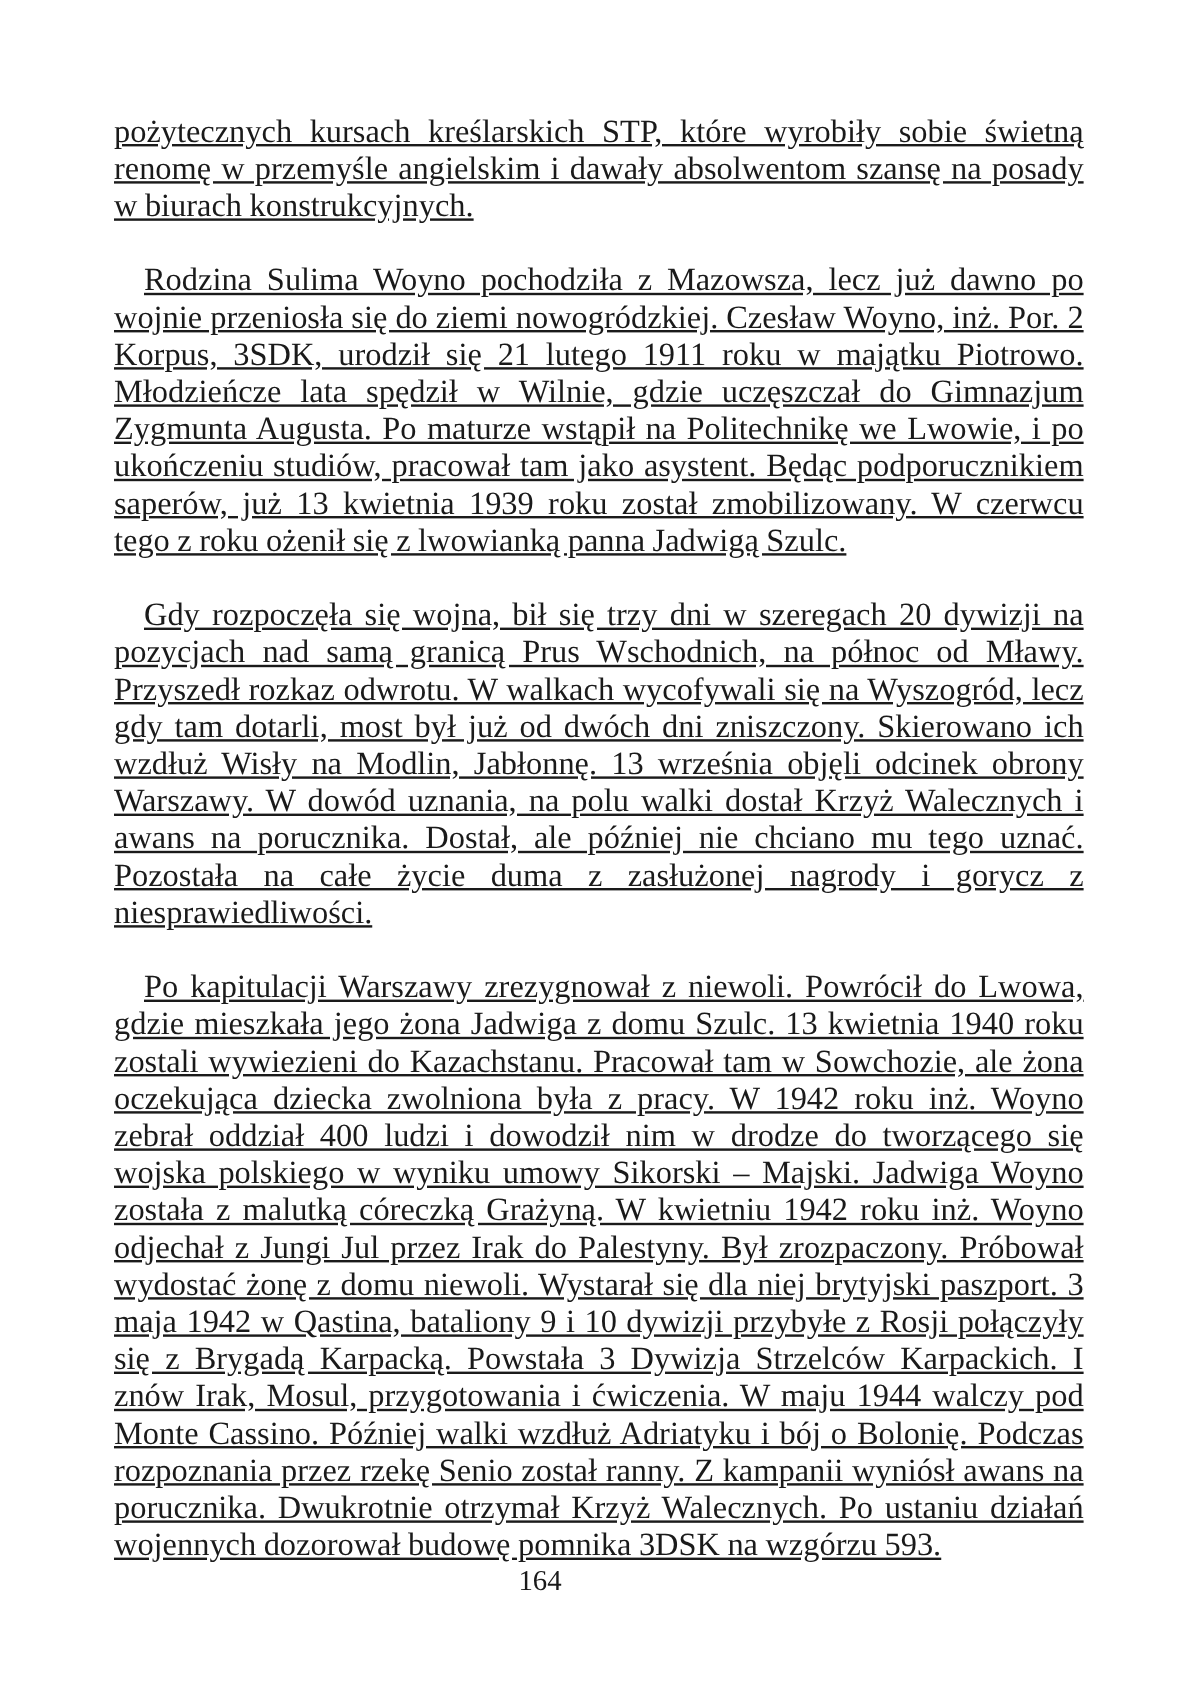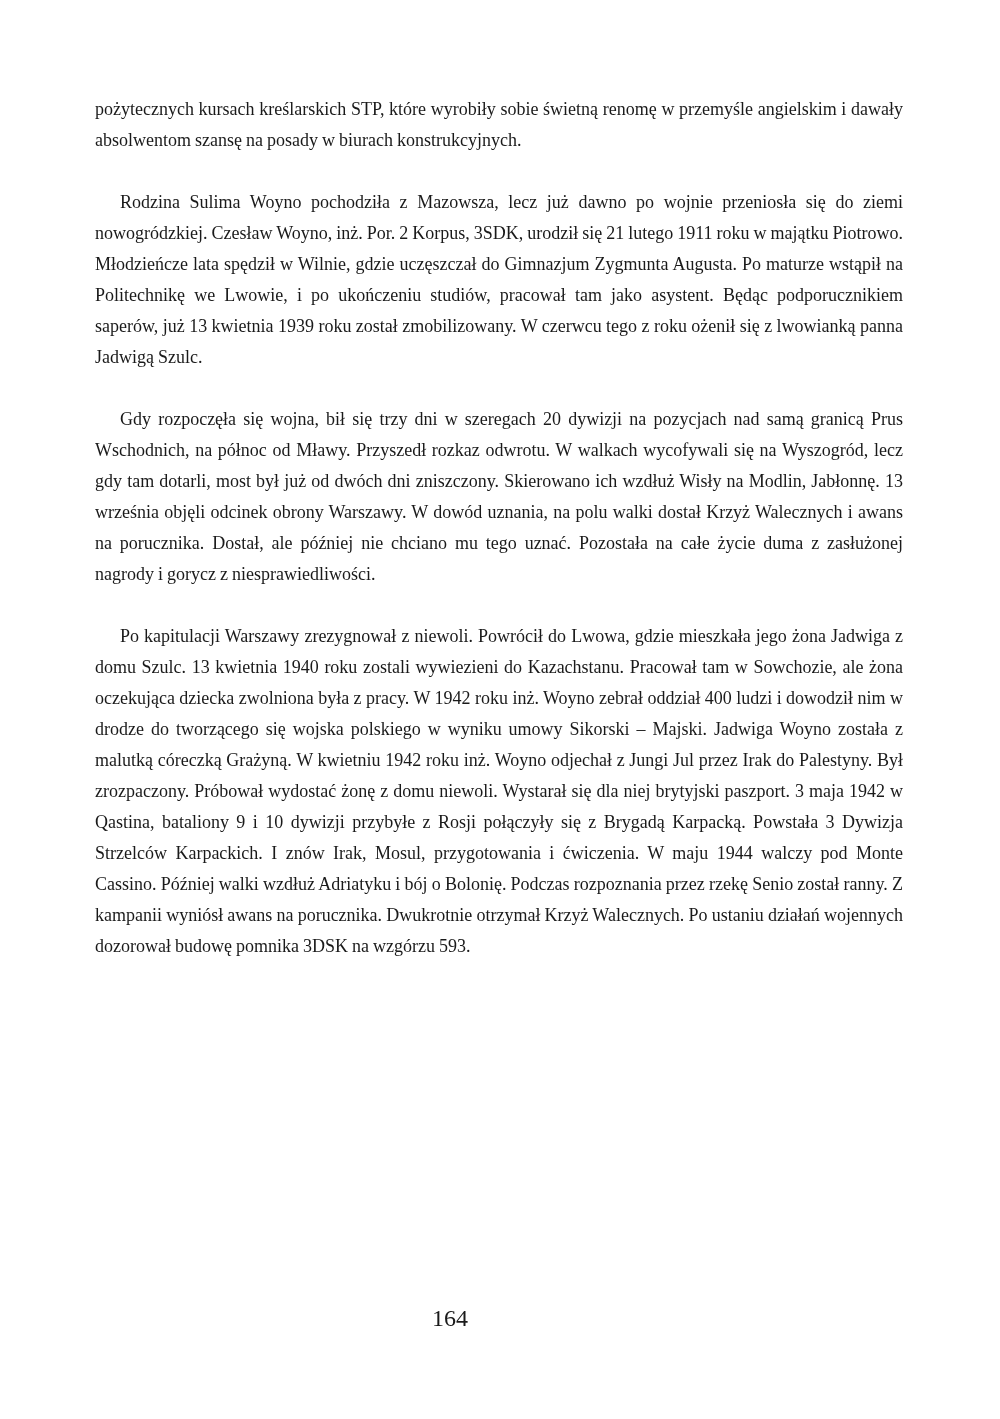--- a/index.html
+++ b/index.html
@@ -16,26 +16,27 @@
       color: #1a1a1a;
     }
     .page-body {
       position: absolute;
       left: 95px;
       top: 94px;
       width: 808px;
     }
     .para {
       margin: 0;
-      font-size: 18px;
+      font-size: 27px;
       line-height: 31px;
       text-align: justify;
       text-align-last: left;
       hyphens: none;
       word-spacing: -0.5px;
+      text-decoration: underline;
     }
     .para.indent {
       text-indent: 25px;
     }
     .gap {
       height: 31px;
     }
     .page-number {
       position: absolute;
       left: 0;

